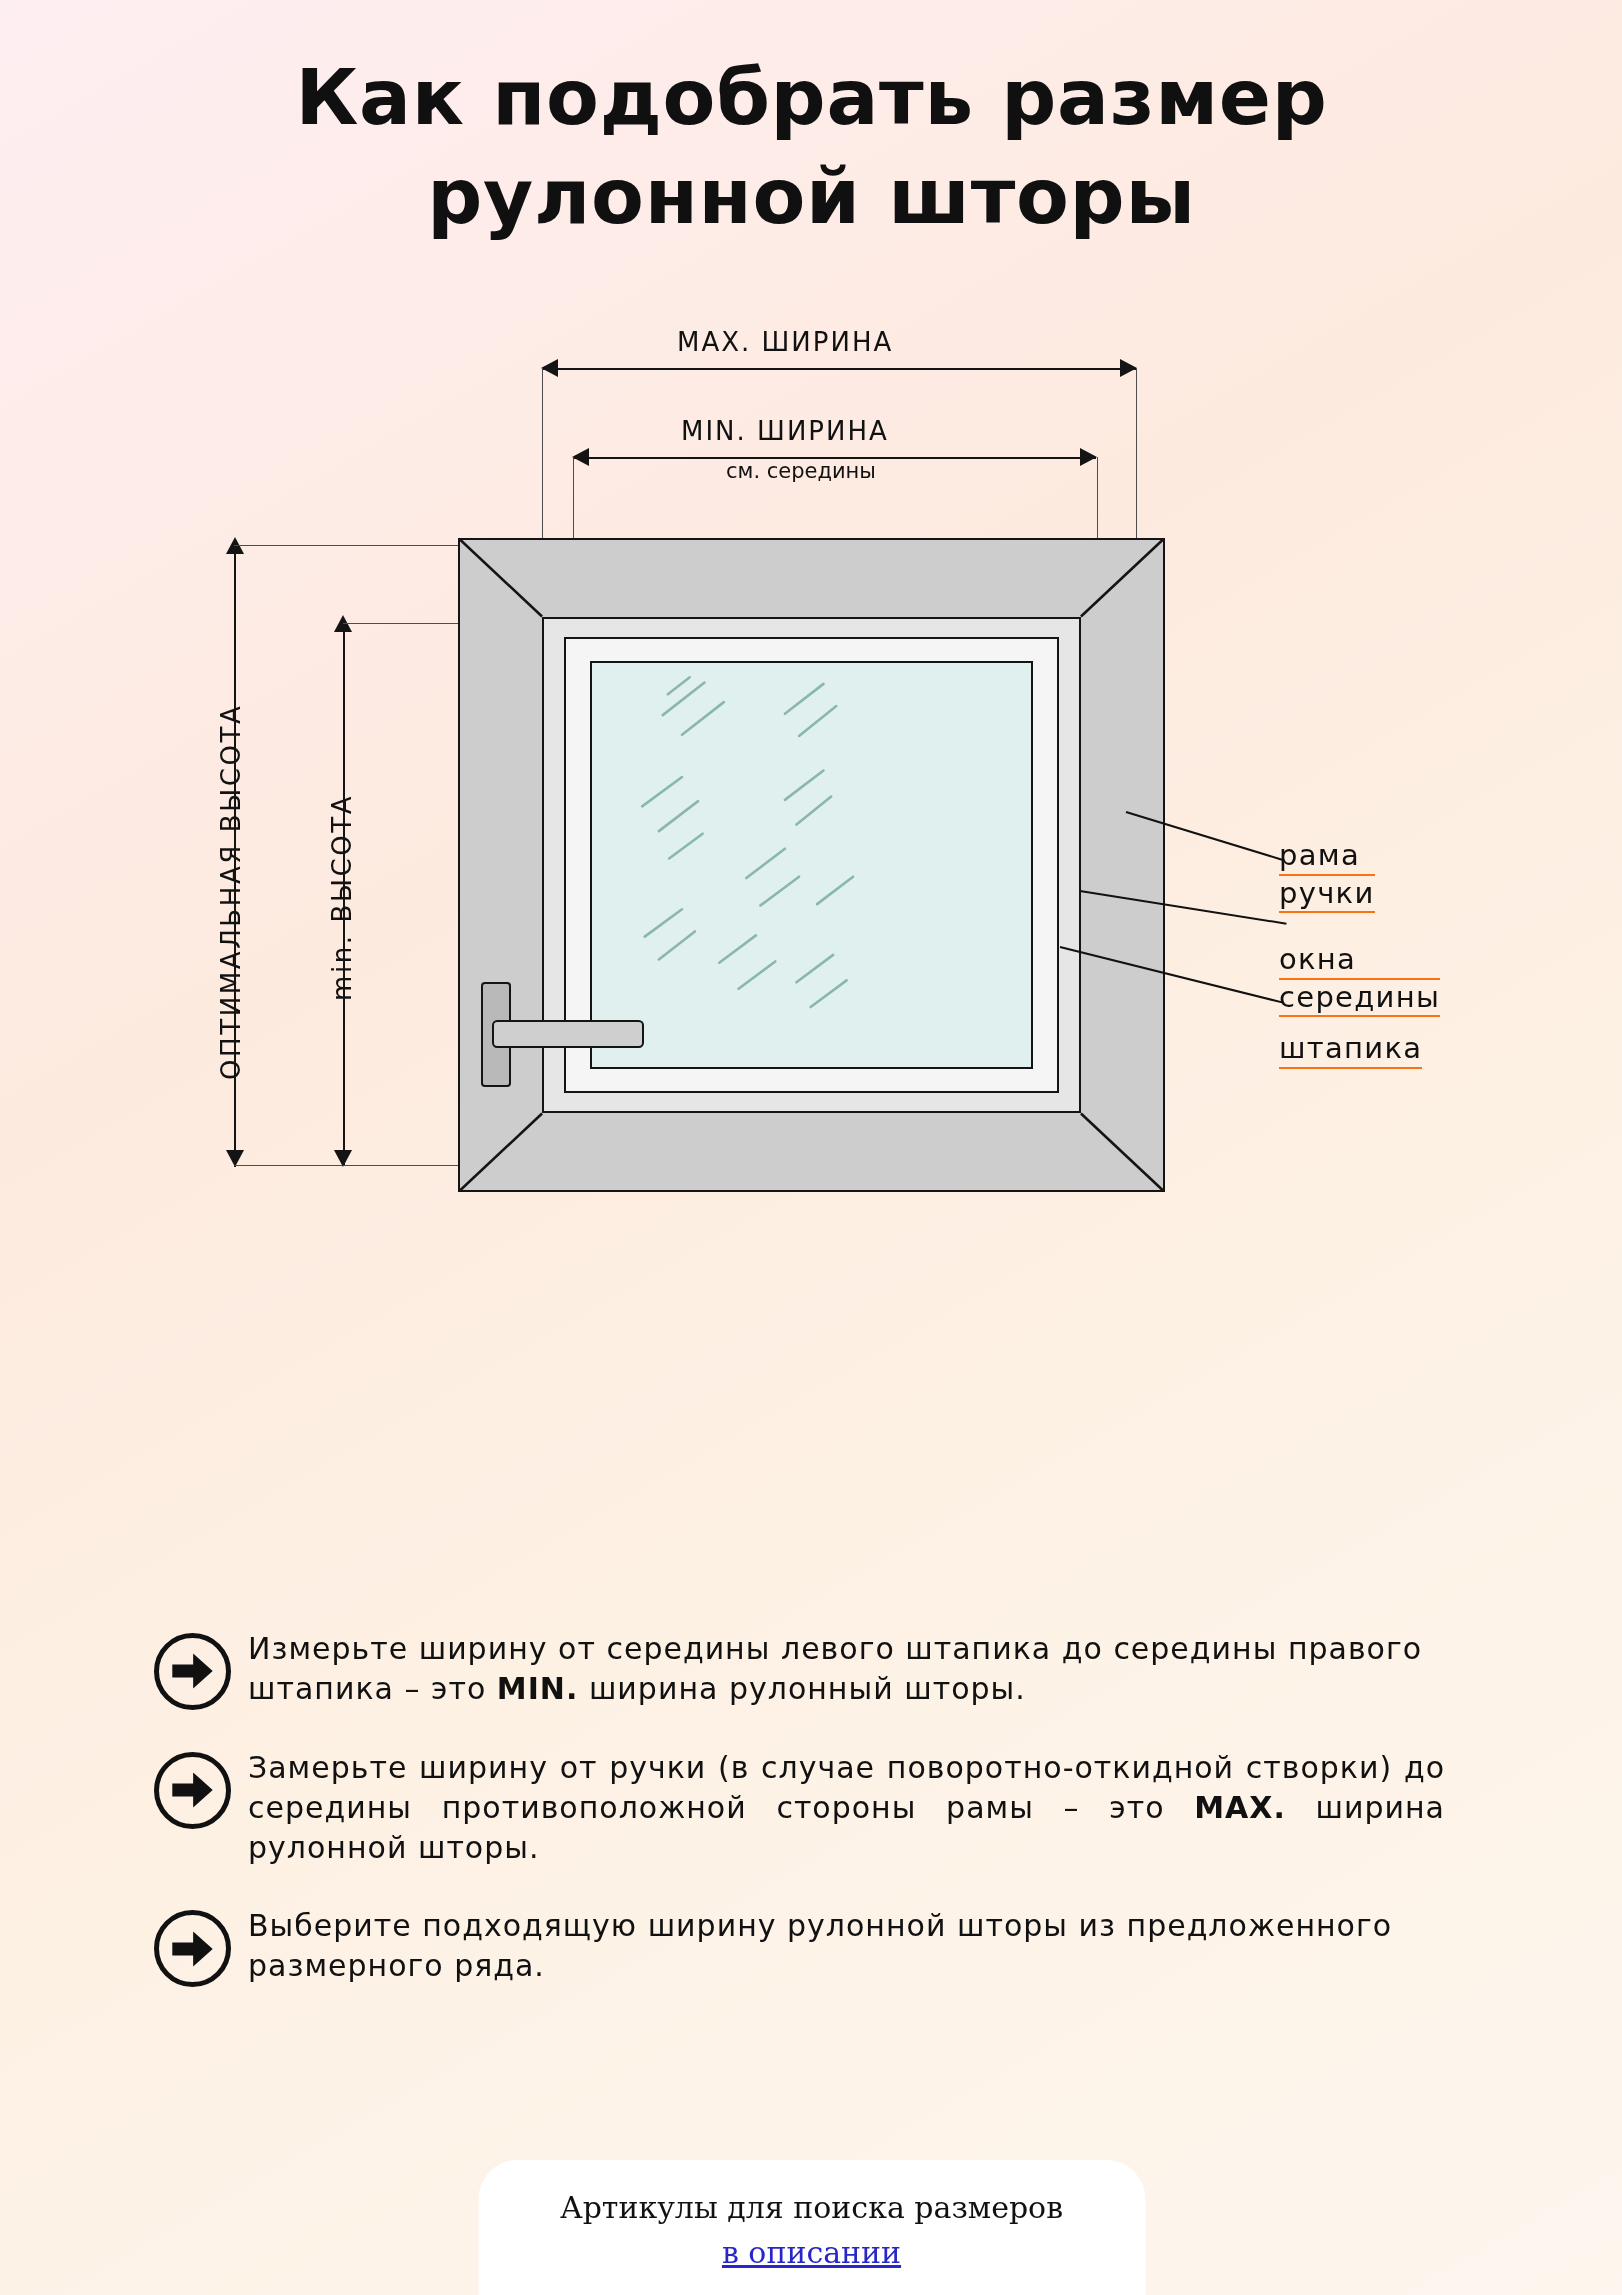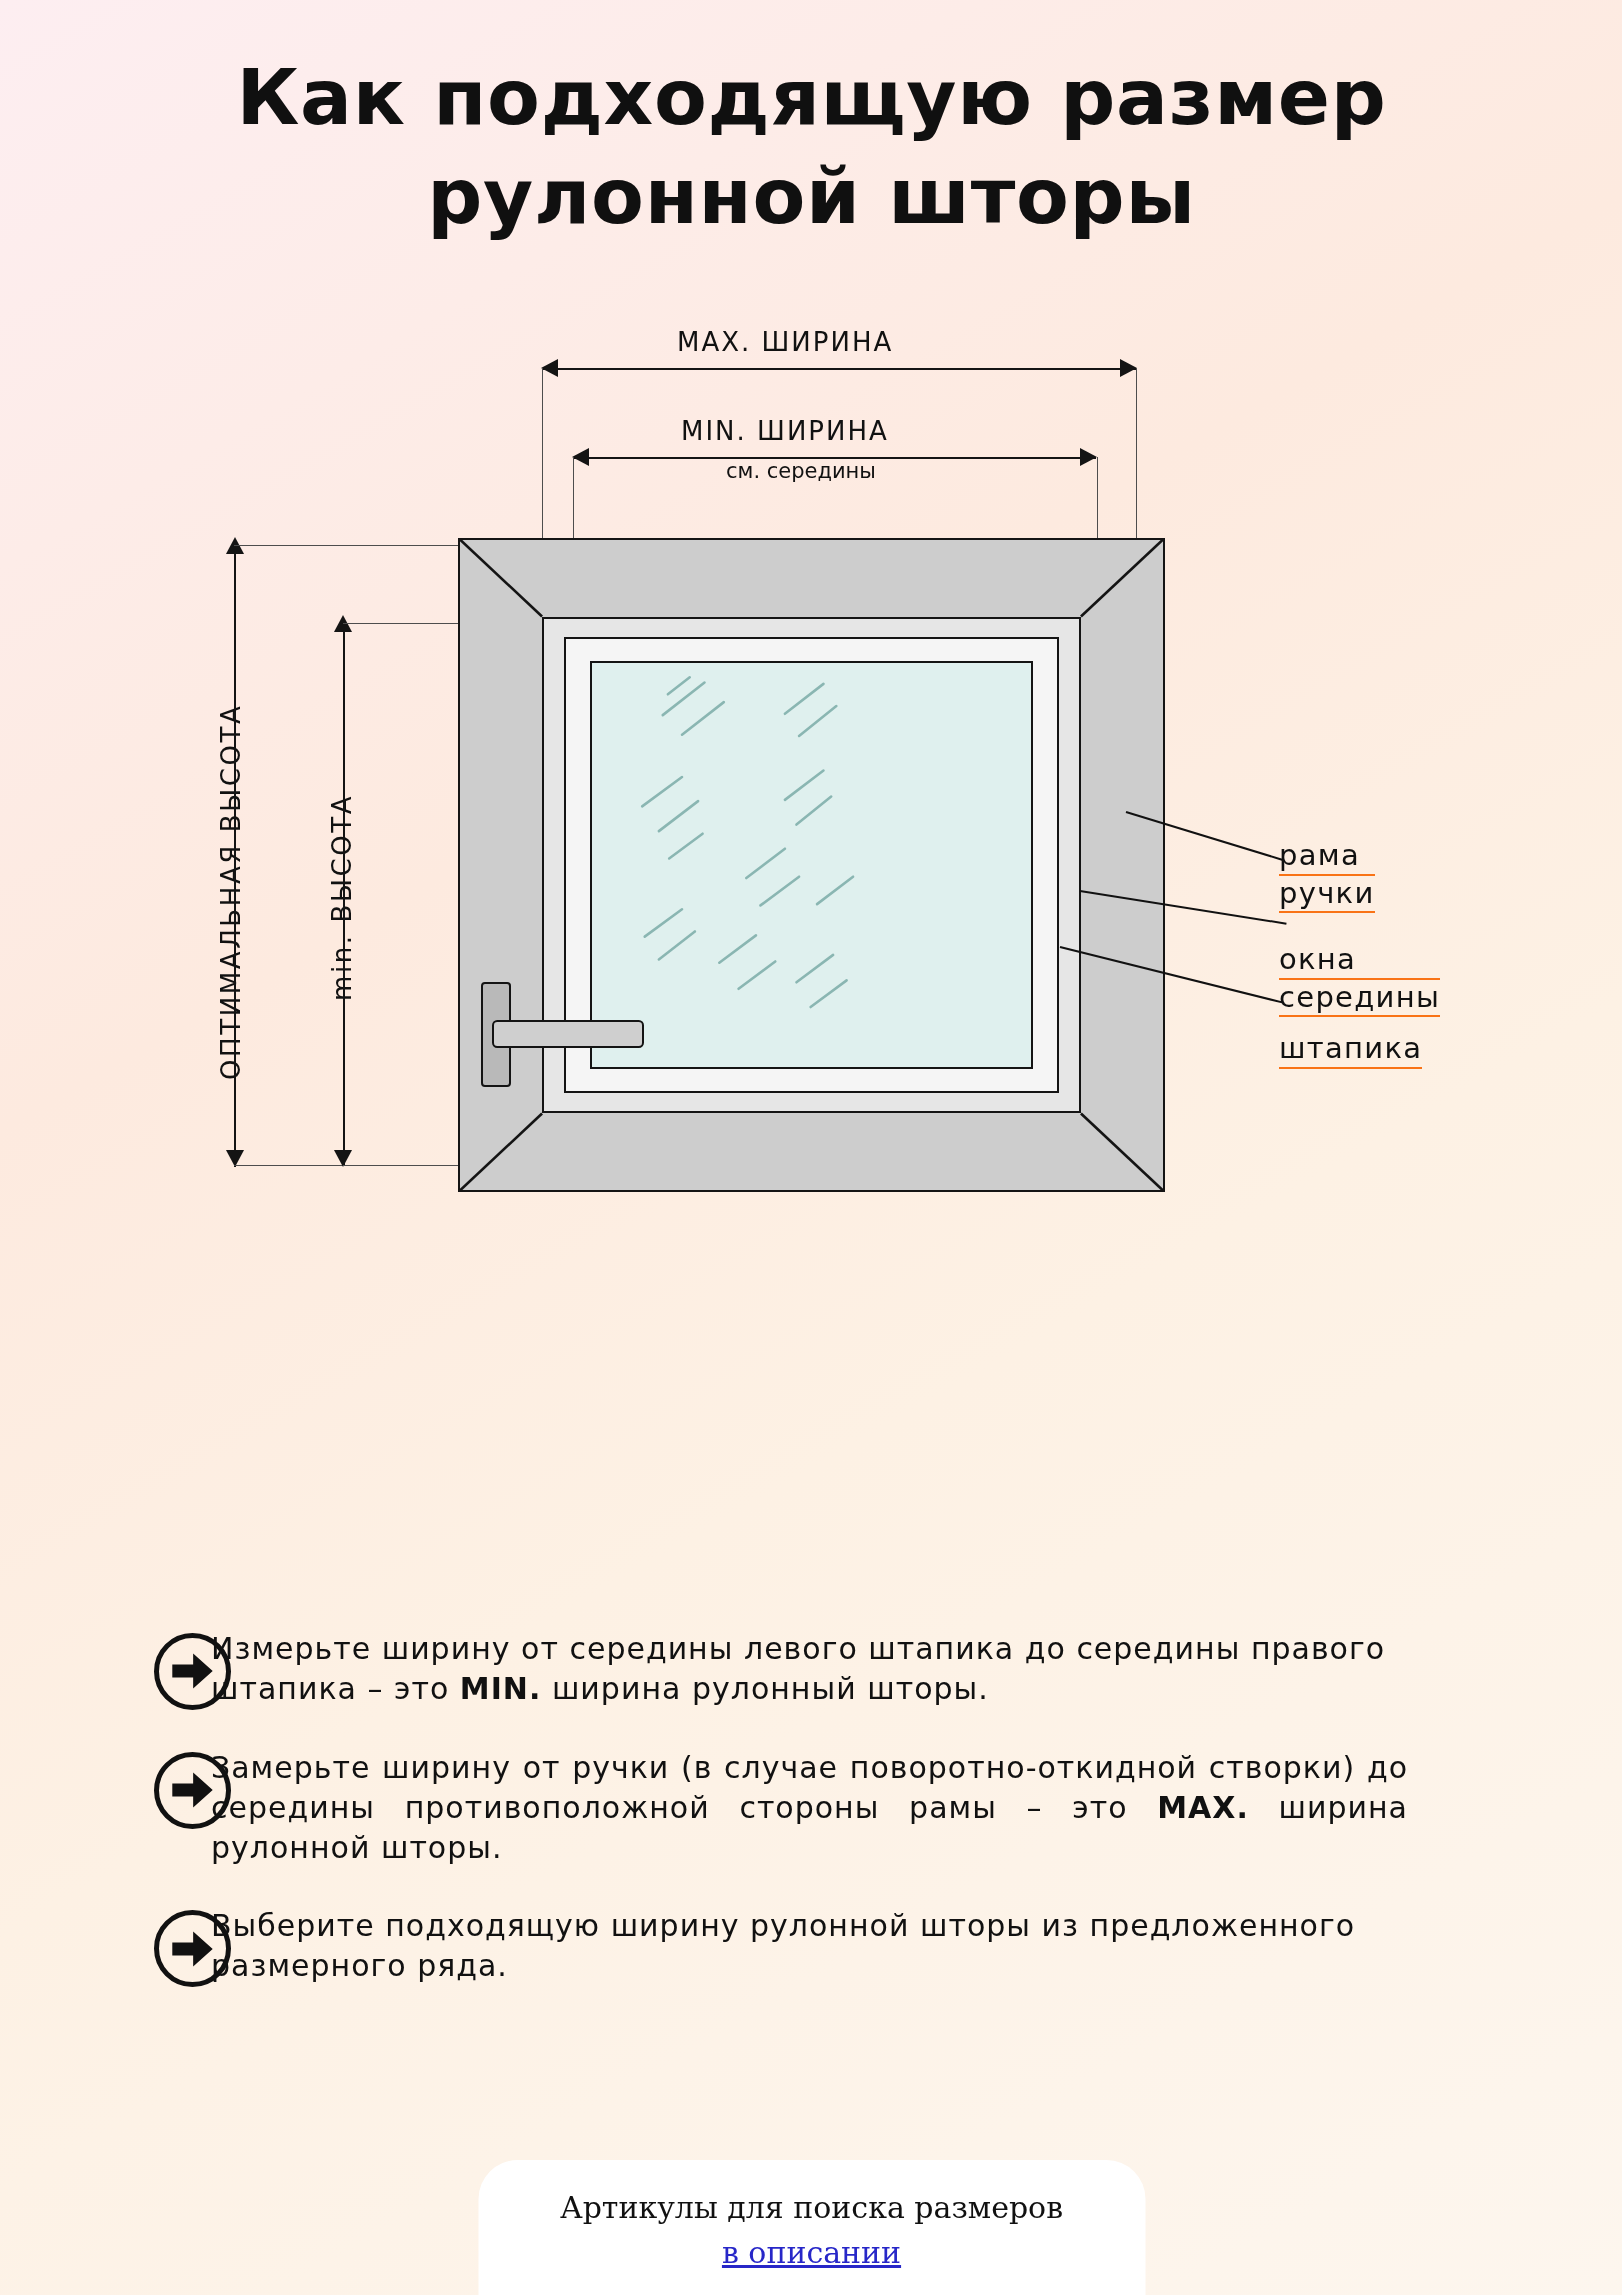--- a/index.html
+++ b/index.html
@@ -216,21 +216,21 @@
     height: 77px;
     border: 5.9px solid #111;
     border-radius: 50%;
     box-sizing: border-box;
     display: flex;
     align-items: center;
     justify-content: center;
   }
   .step-icon svg { display: block; }
   .step-text {
-    margin-left: 60px;
+    margin-left: 97px;
     font-size: 30px;
     line-height: 1.33;
     letter-spacing: 1px;
     color: #111;
     max-width: 1197px;
   }
   .step-text.justify { text-align: justify; }
   .step-text b { font-weight: bold; }
 
   
@@ -258,21 +258,21 @@
     color: #2727c8;
     text-decoration: underline;
   }
 </style>
 </head>
 <body>
 
 <div class="page">
 
   <div class="title">
-    <span class="ln">Как подходящую размер</span>
+    <span class="ln">Как подобрать размер</span>
     <span class="ln">рулонной шторы</span>
   </div>
 
   <div class="diagram">
 
     <div class="dim-label" style="left:677px; top:39px;">MAX. ШИРИНА</div>
     <div class="dimline-h" style="left:542px; top:80px; width:595px;"></div>
     <div class="arrow arr-left" style="left:541px; top:71px;"></div>
     <div class="arrow arr-right" style="left:1120px; top:71px;"></div>
     <div class="guide-v" style="left:542px; top:80px; height:196px;"></div>

